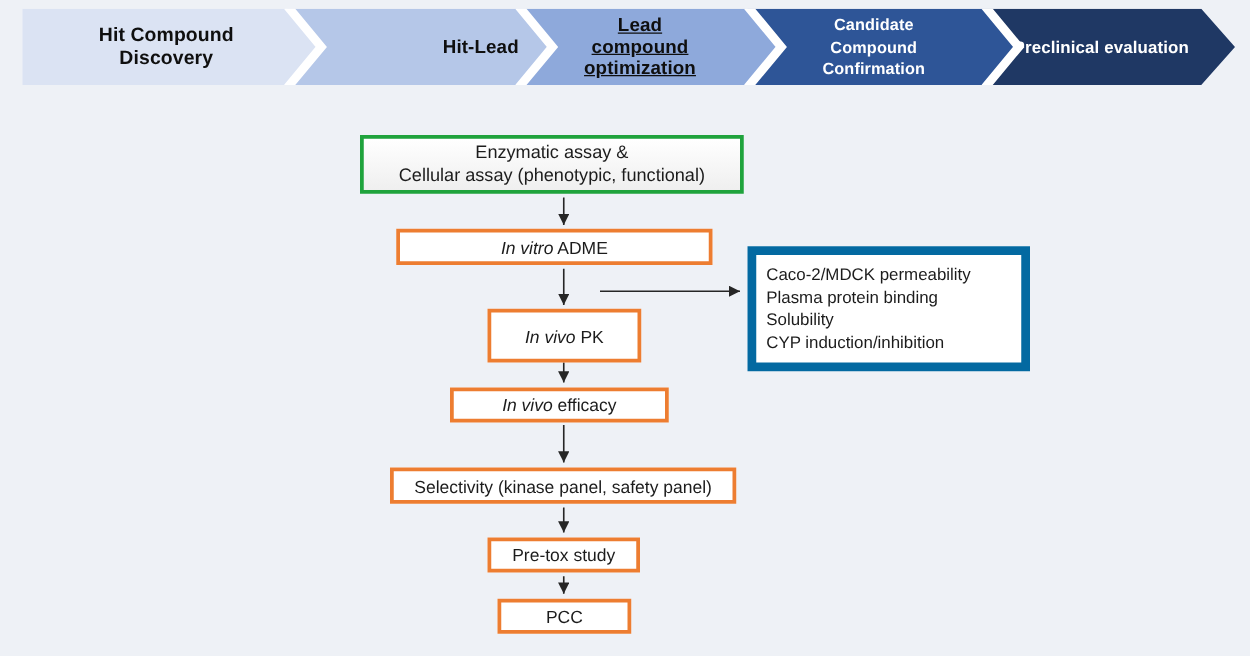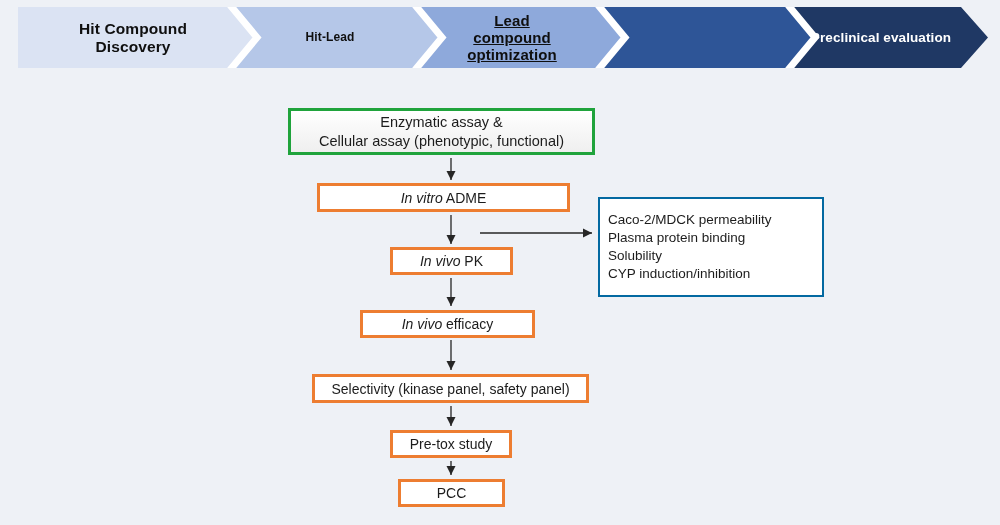--- a/index.html
+++ b/index.html
@@ -24,21 +24,21 @@
     position: absolute; top: 0; height: 61px;
     display: flex; flex-direction: column;
     align-items: center; justify-content: center;
     text-align: center;
     font-weight: 700; color: #0f0f0f;
     line-height: 1.15; letter-spacing: 0.1px;
   }
   .stage-label span { display: block; }
   .stage-label.light { color: #ffffff; }
   .lbl-1 { left: 28px;  width: 210px; font-size: 15.5px; }
-  .lbl-2 { left: 245px; width: 170px; font-size: 12px; }
+  .lbl-2 { left: 245px; width: 170px; font-size: 15px; align-items: flex-end; }
   .lbl-3 { left: 432px; width: 160px; font-size: 15px; text-decoration: underline; }
   .lbl-4 { left: 618px; width: 162px; font-size: 13px; line-height: 1.35; }
   .lbl-5 { left: 792px; width: 178px; font-size: 13.5px; line-height: 1.3; }
 
   
   .fbox {
     position: absolute; box-sizing: border-box;
     background: #ffffff;
     display: flex; flex-direction: column;
     align-items: center; justify-content: center;
@@ -47,30 +47,30 @@
   .fbox.orange { border: 3px solid #ed7d31; }
   .fbox.green  {
     border: 3px solid #1fa33c;
     background: linear-gradient(180deg, #ffffff 0%, #efefef 100%);
     font-size: 14.5px; line-height: 19px;
   }
   .fbox i { font-style: italic; }
 
   .box-enzymatic   { left: 288px; top: 108px; width: 307px; height: 47px; }
   .box-adme        { left: 317px; top: 183px; width: 253px; height: 29px; }
-  .box-pk          { left: 390px; top: 247px; width: 123px; height: 28px; }
+  .box-pk          { left: 390px; top: 247px; width: 123px; height: 43px; }
   .box-efficacy    { left: 360px; top: 310px; width: 175px; height: 28px; }
   .box-selectivity { left: 312px; top: 374px; width: 277px; height: 29px; }
   .box-pretox      { left: 390px; top: 430px; width: 122px; height: 28px; }
   .box-pcc         { left: 398px; top: 479px; width: 107px; height: 28px; }
 
   .side-panel {
     position: absolute; box-sizing: border-box;
     left: 598px; top: 197px; width: 226px; height: 100px;
-    background: #ffffff; border: 2px solid #0369a1;
+    background: #ffffff; border: 7px solid #0369a1;
     padding: 4px 8px;
     display: flex; flex-direction: column; justify-content: center;
   }
   .side-panel .item {
     font-size: 13.5px; line-height: 18px; color: #1c1c1c;
     white-space: nowrap; text-align: left;
   }
 
   .arrows { position: absolute; top: 0; left: 0; }
 </style>
@@ -96,20 +96,25 @@
       <span>Hit Compound</span>
       <span>Discovery</span>
     </div>
     <div class="stage-label lbl-2">
       <span>Hit-Lead</span>
     </div>
     <div class="stage-label lbl-3">
       <span>Lead</span>
       <span>compound</span>
       <span>optimization</span>
+    </div>
+    <div class="stage-label lbl-4 light">
+      <span>Candidate</span>
+      <span>Compound</span>
+      <span>Confirmation</span>
     </div>
     <div class="stage-label lbl-5 light">
       <span>Preclinical evaluation</span>
     </div>
   </div>
 
   <svg class="arrows" width="1000" height="525" viewBox="0 0 1000 525">
     <defs>
       <marker id="ah" viewBox="0 0 10 10" refX="10" refY="5" markerWidth="7" markerHeight="7" orient="auto">
         <path d="M0,0 L10,5 L0,10 z" fill="#262626"></path>

